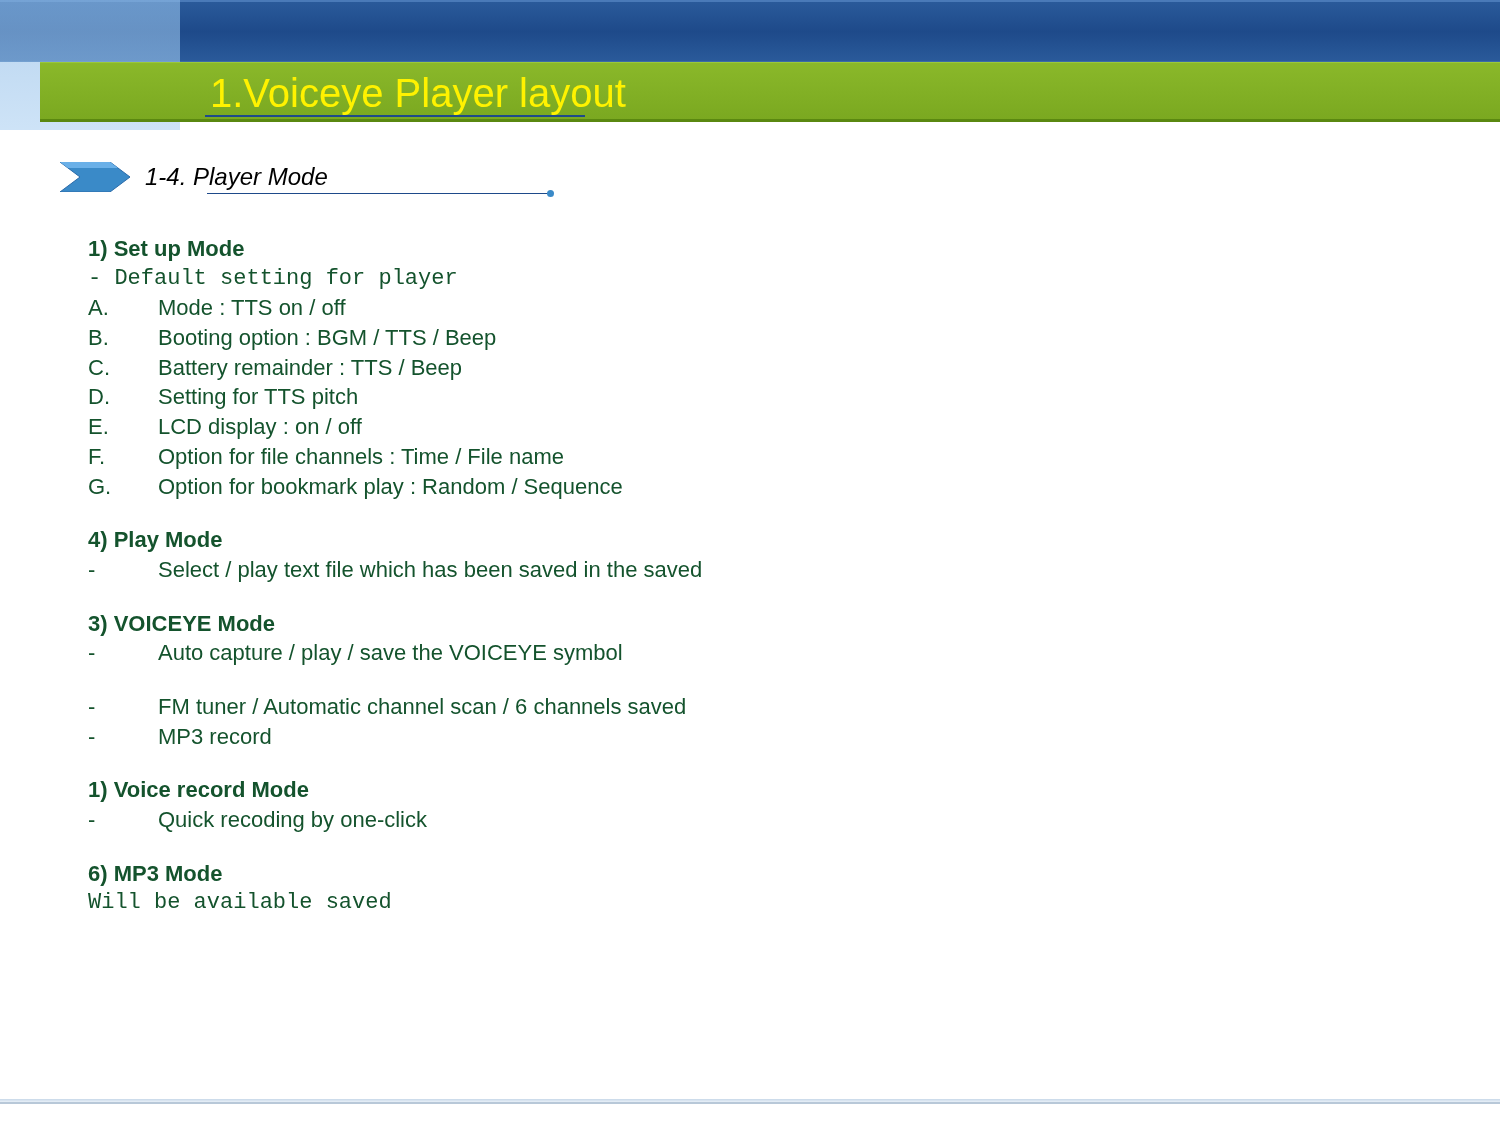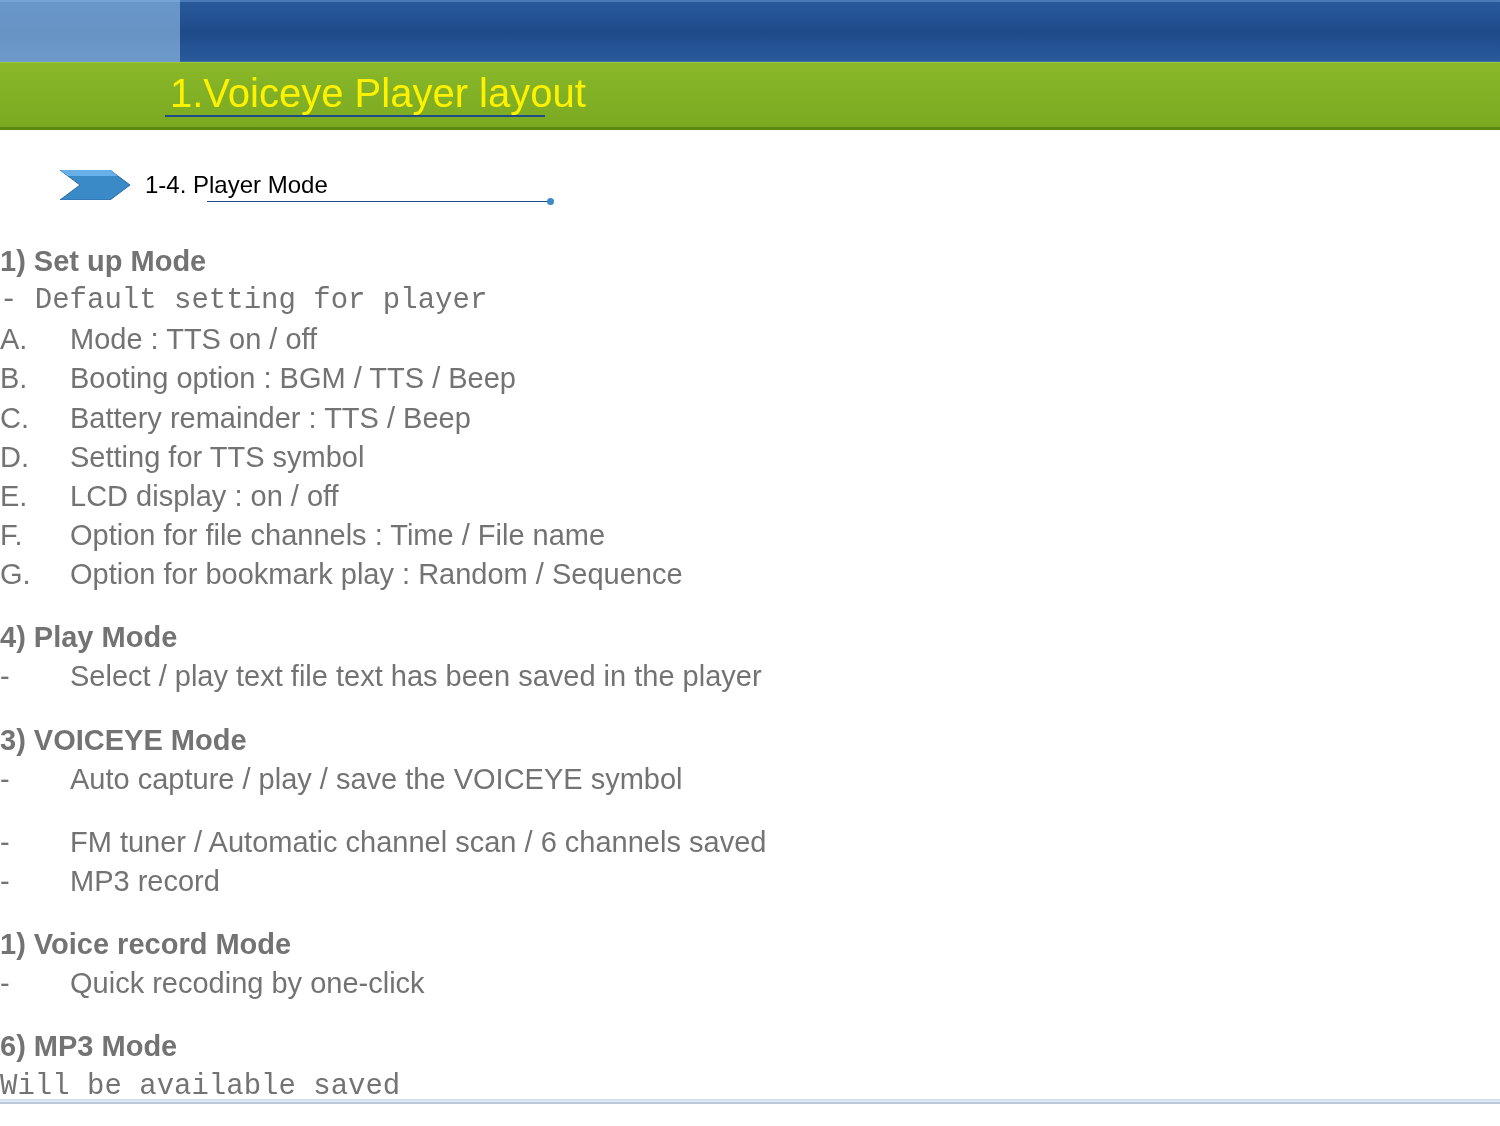--- a/index.html
+++ b/index.html
@@ -34,25 +34,26 @@
       position: absolute;
       top: -80px;
       left: -80px;
       width: 280px;
       height: 280px;
       background: linear-gradient(135deg, rgba(120,170,220,0.7), rgba(200,230,255,0.5));
       transform: rotate(45deg);
       border-radius: 40px;
     }
     .green-bar {
-      height: 68px;
+      height: 60px;
       background: linear-gradient(to bottom, #8ab82a 0%, #7aa820 100%);
       position: relative;
       border-top: 1px solid #9ac83a;
       border-bottom: 1px solid #5a8810;
+      margin-left: 40px;
     }
     .green-bar::after {
       content: '';
       position: absolute;
       bottom: 0;
       left: 0;
       right: 0;
       height: 2px;
       background: #5a8810;
     }
@@ -73,20 +74,21 @@
       width: 380px;
       height: 2px;
       background: #1e4a8a;
     }
     .subtitle-row {
       display: flex;
       align-items: center;
       margin-top: 40px;
       margin-left: 60px;
       position: relative;
+      font-style: italic;
     }
     .subtitle-marker {
       width: 70px;
       height: 30px;
       position: relative;
     }
     .subtitle-marker svg {
       width: 100%;
       height: 100%;
     }
@@ -107,23 +109,24 @@
       position: absolute;
       left: 487px;
       bottom: -5px;
       width: 7px;
       height: 7px;
       border-radius: 50%;
       background: #3a8ac8;
     }
     .content {
       margin-top: 42px;
-      font-size: 29px;
+      margin-left: 88px;
+      font-size: 22px;
       line-height: 1.35;
-      color: #737373;
+      color: #14532d;
     }
     .section {
       margin-bottom: 24px;
     }
     .section-title {
       font-weight: bold;
     }
     .sub-line {
       display: flex;
     }
@@ -192,41 +195,41 @@
     <div class="sub-line">
         <span class="label">B.</span>
         <span>Booting option : BGM / TTS / Beep</span>
       </div>
     <div class="sub-line">
         <span class="label">C.</span>
         <span>Battery remainder   : TTS / Beep</span>
       </div>
     <div class="sub-line">
         <span class="label">D.</span>
-        <span>Setting for TTS symbol</span>
+        <span>Setting for TTS pitch</span>
       </div>
     <div class="sub-line">
         <span class="label">E.</span>
         <span>LCD display : on / off</span>
       </div>
     <div class="sub-line">
         <span class="label">F.</span>
         <span>Option for file channels : Time / File name</span>
       </div>
     <div class="sub-line">
         <span class="label">G.</span>
         <span>Option for bookmark play : Random / Sequence</span>
       </div>
   </div>
 
   <div class="section">
     <div class="section-title">4) Play Mode</div>
     <div class="sub-line">
         <span class="dash-label">-</span>
-        <span>Select / play text file text has been saved in the player</span>
+        <span>Select / play text file which has been saved in the saved</span>
       </div>
   </div>
 
   <div class="section">
     <div class="section-title">3) VOICEYE Mode</div>
     <div class="sub-line">
         <span class="dash-label">-</span>
         <span>Auto capture / play / save the VOICEYE symbol</span>
       </div>
   </div>

